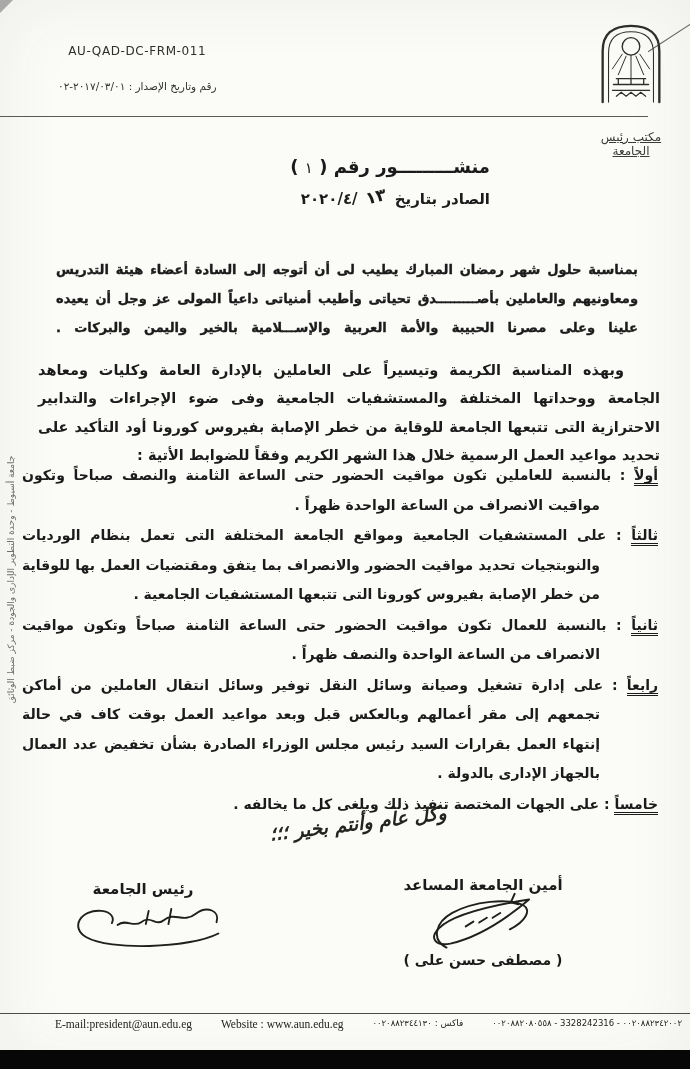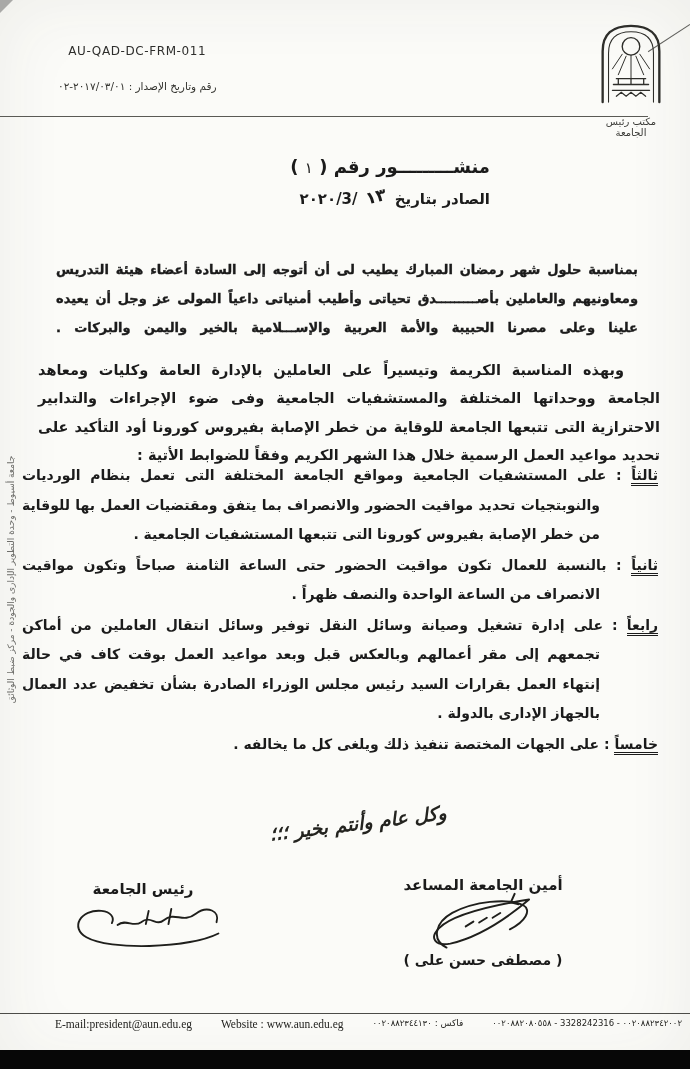--- a/index.html
+++ b/index.html
@@ -10,21 +10,21 @@
     font-family:"DejaVu Sans",sans-serif;
     color:#1b1b1b;direction:rtl;
   }
   
   .corner-mark{position:absolute;top:0;left:0;width:0;height:0;
     border-top:13px solid #7a7a78;border-right:13px solid transparent;opacity:.6;}
   .header-left{position:absolute;left:58px;top:44px;direction:ltr;text-align:center;color:#2e2e2c;}
   .form-code{font-size:12px;letter-spacing:.6px;font-weight:500;}
   .issue-line{font-size:10.5px;margin-top:22px;direction:rtl;color:#33332f;}
   .logo-block{position:absolute;right:20px;top:20px;width:78px;text-align:center;}
-  .logo-caption{font-size:10px;color:#3a3a36;margin-top:6px;letter-spacing:-.2px;}
+  .logo-caption{font-size:12px;color:#3a3a36;margin-top:20px;letter-spacing:-.2px;text-decoration:underline;}
   .scan-artifact{position:absolute;top:24px;right:0;width:50px;height:0;
     border-top:1.6px solid #3c3c38;transform:rotate(-33deg);transform-origin:100% 50%;opacity:.8;}
   .header-rule{position:absolute;top:116px;left:0;right:42px;border-top:1.6px solid #5a5a55;}
   
   .title-block{position:absolute;top:156px;right:200px;text-align:right;}
   .circ-title{font-size:18px;font-weight:bold;letter-spacing:.3px;}
   .circ-date{font-size:15px;font-weight:bold;margin-top:11px;}
   .hand-day{display:inline-block;transform:rotate(-14deg) translateY(-2px);
     font-size:17px;font-weight:600;margin:0 3px;}
   .hand-no{font-weight:500;font-size:15px;}
@@ -97,29 +97,33 @@
 
   <div class="title-block">
     <div class="circ-title">
       <span>منشـــــــــور رقم (</span>
       <span class="hand-no">١</span>
       <span>)</span>
     </div>
     <div class="circ-date">
       <span>الصادر بتاريخ</span>
       <span class="hand-day">١٣</span>
-      <span dir="ltr">٢٠٢٠/3/</span>
+      <span dir="ltr">٢٠٢٠/٤/</span>
     </div>
   </div>
 
   <p class="intro">بمناسبة حلول شهر رمضان المبارك يطيب لى أن أتوجه إلى السادة أعضاء هيئة التدريس ومعاونيهم والعاملين بأصـــــــــدق تحياتى وأطيب أمنياتى داعياً المولى عز وجل أن يعيده علينا وعلى مصرنا الحبيبة والأمة العربية والإســـلامية بالخير واليمن والبركات .</p>
 
   <p class="body-par">وبهذه المناسبة الكريمة وتيسيراً على العاملين بالإدارة العامة وكليات ومعاهد الجامعة ووحداتها المختلفة والمستشفيات الجامعية وفى ضوء الإجراءات والتدابير الاحترازية التى تتبعها الجامعة للوقاية من خطر الإصابة بفيروس كورونا أود التأكيد على تحديد مواعيد العمل الرسمية خلال هذا الشهر الكريم وفقاً للضوابط الأتية :</p>
 
   <div class="items">
+    <div class="item">
+      <span class="item-label">أولاً</span>
+      <span>: بالنسبة للعاملين تكون مواقيت الحضور حتى الساعة الثامنة والنصف صباحاً وتكون مواقيت الانصراف من الساعة الواحدة ظهراً .</span>
+    </div>
     <div class="item">
       <span class="item-label">ثالثاً</span>
       <span>: على المستشفيات الجامعية ومواقع الجامعة المختلفة التى تعمل بنظام الورديات والنوبتجيات تحديد مواقيت الحضور والانصراف بما يتفق ومقتضيات العمل بها للوقاية من خطر الإصابة بفيروس كورونا التى تتبعها المستشفيات الجامعية .</span>
     </div>
     <div class="item">
       <span class="item-label">ثانياً</span>
       <span>: بالنسبة للعمال تكون مواقيت الحضور حتى الساعة الثامنة صباحاً وتكون مواقيت الانصراف من الساعة الواحدة والنصف ظهراً .</span>
     </div>
     <div class="item">
       <span class="item-label">رابعاً</span>

